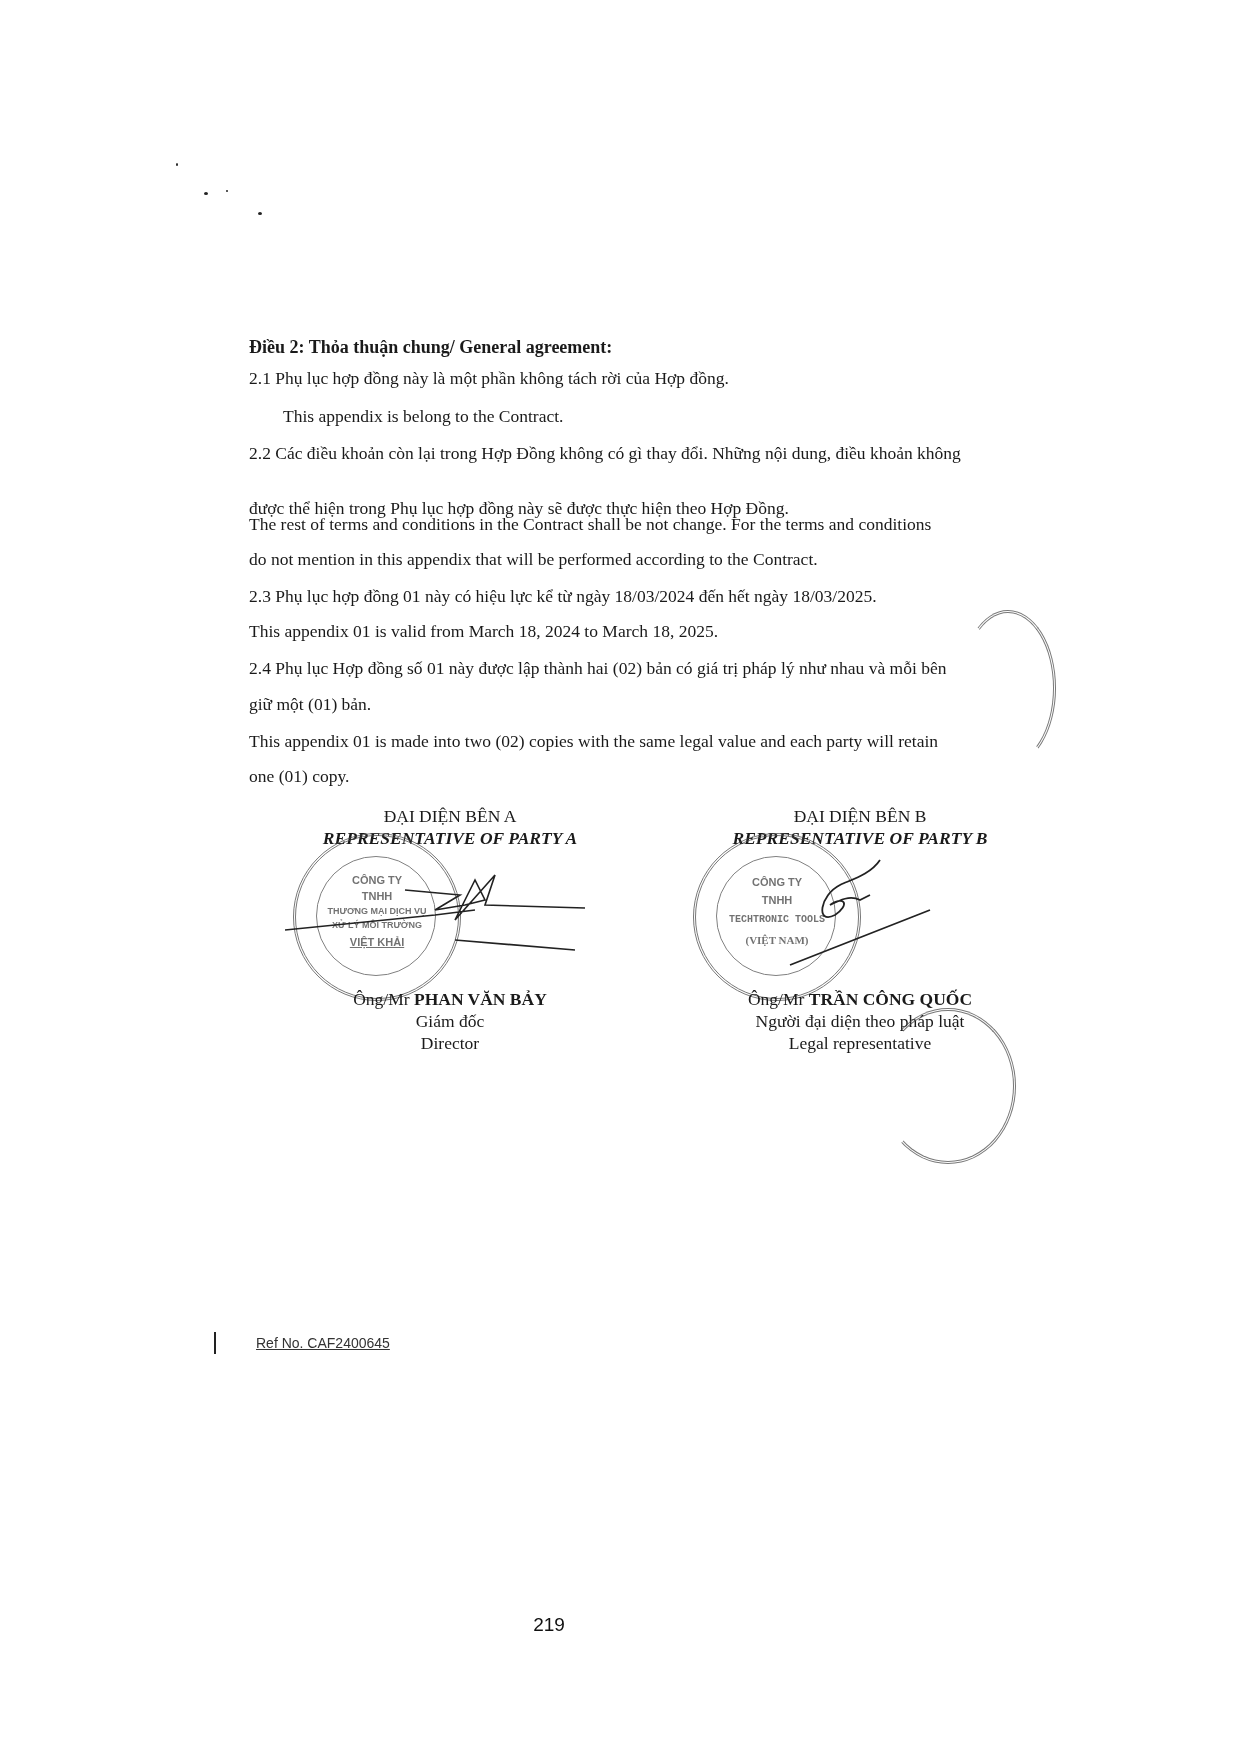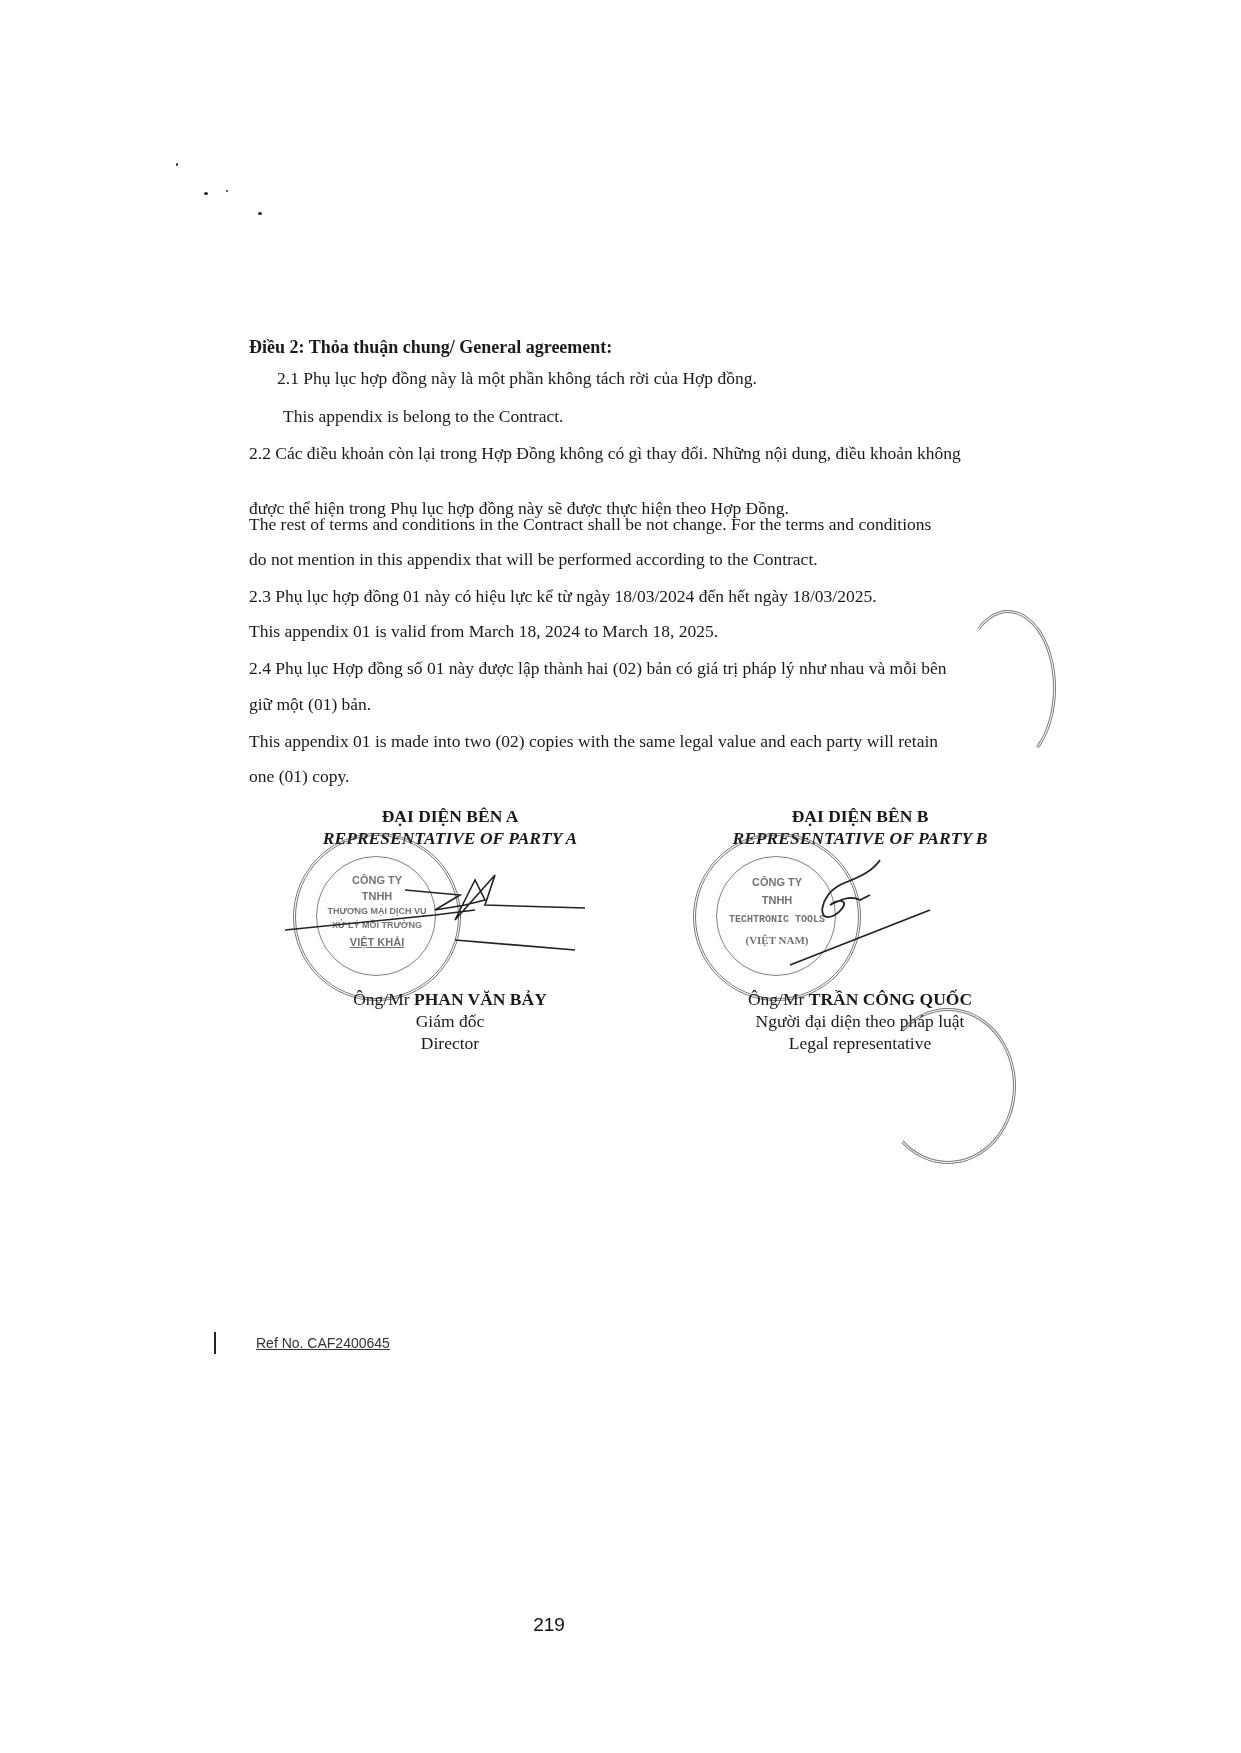--- a/index.html
+++ b/index.html
@@ -4,21 +4,21 @@
   <style>
     html, body { margin: 0; padding: 0; background: #ffffff; }
     body { width: 1241px; height: 1753px; position: relative; overflow: hidden; font-family: "Liberation Serif", serif; color: #1a1a1a; }
     .speck { position: absolute; background: #222; border-radius: 50%; }
     .doc { position: absolute; left: 249px; top: 0; width: 800px; }
     .line { position: absolute; left: 0; font-size: 17.5px; white-space: nowrap; line-height: 22px; }
     .bold { font-weight: bold; }
     .ital { }
     .heading { position: absolute; font-size: 18px; white-space: nowrap; }
     .sig-block { position: absolute; text-align: center; font-size: 17.5px; line-height: 22px; }
-    .sig-title { font-weight: bold; text-align: center; }
+    .sig-title { font-weight: normal; text-align: center; }
     .sig-sub { font-weight: bold; font-style: italic; }
     .stamp { position: absolute; border-radius: 50%; border: 3px double #4a4a4a; opacity: 0.75; }
     .stamp-inner { position: absolute; border-radius: 50%; border: 1.5px solid #555; }
     .stamp-text { position: absolute; width: 100%; text-align: center; font-family: "Liberation Sans", sans-serif; font-size: 11px; color: #444; font-weight: bold; left: 0; }
     .ref { position: absolute; left: 256px; top: 1335px; font-family: "Liberation Sans", sans-serif; font-size: 14px; color: #333; text-decoration: underline; }
     .ref-bar { position: absolute; left: 214px; top: 1332px; width: 2px; height: 22px; background: #222; }
     .page-num { position: absolute; left: 0; width: 1098px; top: 1614px; text-align: center; font-family: "Liberation Sans", sans-serif; font-size: 19px; color: #111; }
   </style>
 </head>
 <body>
@@ -26,21 +26,21 @@
 <div class="speck" style="left:176px;top:163px;width:2px;height:3px;"></div>
 <div class="speck" style="left:204px;top:192px;width:4px;height:3px;"></div>
 <div class="speck" style="left:226px;top:190px;width:2px;height:2px;"></div>
 <div class="speck" style="left:258px;top:212px;width:4px;height:3px;"></div>
 
 <div class="doc">
   <div class="heading" style="top:337px;">
     <span class="bold">Điều 2: Thỏa thuận chung/</span><span class="bold ital"> General agreement:</span>
   </div>
 
-  <div class="line" style="top:367px;margin-left:28px;">2.1  Phụ lục hợp đồng này là một phần không tách rời của Hợp đồng.</div>
+  <div class="line" style="top:367px;">2.1  Phụ lục hợp đồng này là một phần không tách rời của Hợp đồng.</div>
   <div class="line ital" style="top:405px;left:34px;">This appendix is belong to the Contract.</div>
 
   <div class="line" style="top:442px;">2.2  Các điều khoản còn lại trong Hợp Đồng không có gì thay đổi. Những nội dung, điều khoản không</div>
   <div class="line" style="top:477px;margin-top:20px;">được thể hiện trong Phụ lục hợp đồng này sẽ được thực hiện theo Hợp Đồng.</div>
   <div class="line ital" style="top:513px;">The rest of terms and conditions in the Contract shall be not change. For the terms and conditions</div>
   <div class="line ital" style="top:548px;">do not mention in this appendix that will be performed according to the Contract.</div>
 
   <div class="line" style="top:585px;">2.3 Phụ lục hợp đồng 01 này có hiệu lực kể từ ngày 18/03/2024 đến hết ngày 18/03/2025.</div>
   <div class="line ital" style="top:620px;">This appendix 01 is valid from March 18, 2024 to March 18, 2025.</div>
 

